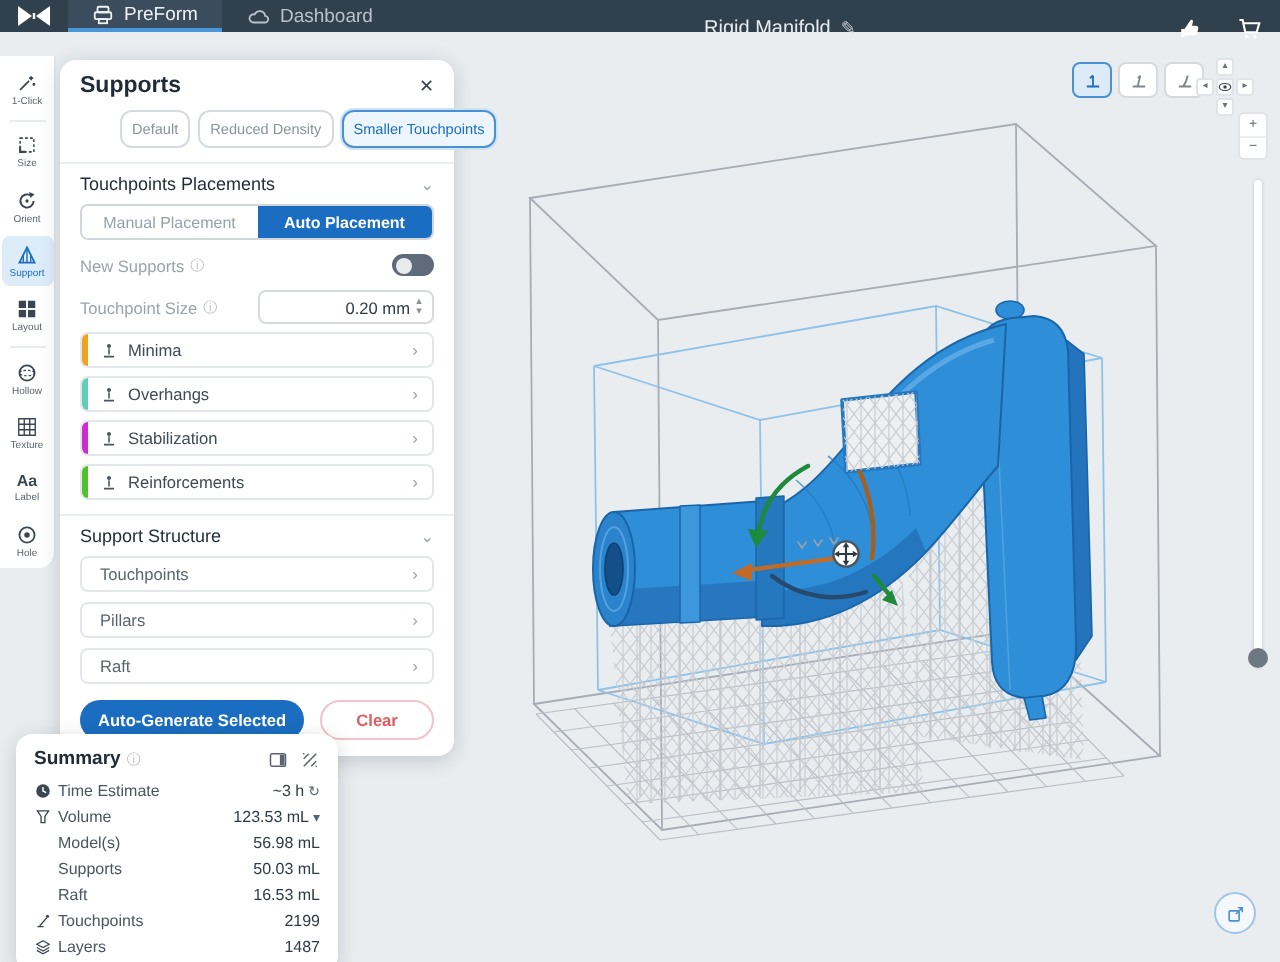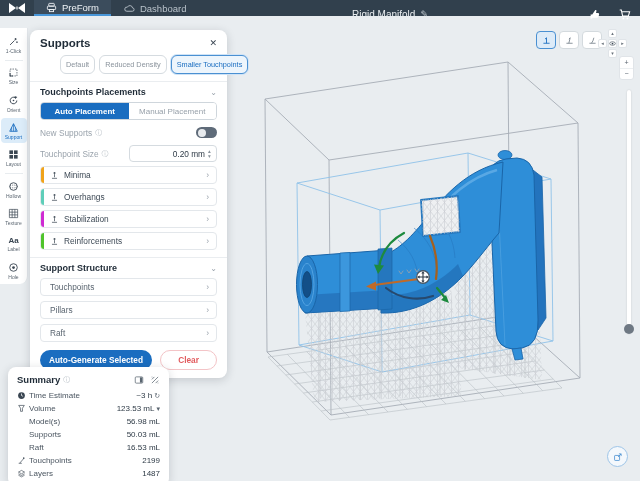--- a/index.html
+++ b/index.html
@@ -35,21 +35,21 @@
   .supports-panel { left:30px; top:30px; width:197px; padding:7px 10px 8px; }
   .p-head { display:flex; justify-content:space-between; align-items:center; margin-bottom:6px; }
   .p-title { font-size:11.5px; font-weight:bold; color:#1f2b37; }
   .x-btn { font-size:9px; color:#3a4652; cursor:default; }
   .presets { display:flex; gap:4px;padding-left:20px; }
   .preset { font-size:7.3px; padding:4px 5px; border:1px solid #d5dbe0; border-radius:6px; color:#8a939c;
             background:#fff; white-space:nowrap; }
   .preset.sel { border:1px solid #4a90d2; box-shadow:0 0 0 1px #cfe3f6; color:#1a6dc0; background:#edf5fc; }
   .hdiv { height:1px; background:#eaedf0; margin:7px -10px 5px; }
   .sec-head { display:flex; justify-content:space-between; align-items:center; margin:2px 0 5px; }
-  .sec-title { font-size:9px; font-weight:bold; color:#1f2b37; }
+  .sec-title { font-size:9px; font-weight:normal; color:#1f2b37; }
   .chev-d { color:#9aa3ac; font-size:8px; }
   .segmented { display:flex; height:18px; border:1px solid #cfd6dc; border-radius:4px; overflow:hidden; }
   .seg { flex:1; display:flex; align-items:center; justify-content:center; font-size:8px; color:#98a1aa; background:#fff; }
   .seg.sel { background:#1a6dc0; color:#fff; font-weight:bold; }
   .form-row { display:flex; justify-content:space-between; align-items:center; margin:7px 0 0; }
   .form-label { font-size:8.3px; color:#9aa3ac; display:flex; align-items:center; gap:3px; }
   .info { font-size:7px; color:#b4bcc3; }
   .toggle { width:21px; height:11px; border-radius:6px; background:#5f6b79; position:relative; }
   .toggle .knob { position:absolute; left:1.5px; top:1.5px; width:8px; height:8px; border-radius:50%; background:#e8ebee; }
   .size-input { width:88px; height:17px; border:1px solid #d5dbe0; border-radius:4px; display:flex; align-items:center; background:#fff; }
@@ -297,22 +297,22 @@
     <span class="preset">Reduced Density</span>
     <span class="preset sel">Smaller Touchpoints</span>
   </div>
   <div class="hdiv"></div>
 
   <div class="sec-head">
     <span class="sec-title">Touchpoints Placements</span>
     <span class="chev-d">⌄</span>
   </div>
   <div class="segmented">
+    <div class="seg">Manual Placement</div>
     <div class="seg sel">Auto Placement</div>
-    <div class="seg">Manual Placement</div>
   </div>
   <div class="form-row">
     <span class="form-label">
       <span>New Supports</span>
       <span class="info">ⓘ</span>
     </span>
     <span class="toggle">
         <span class="knob"></span>
       </span>
   </div>

